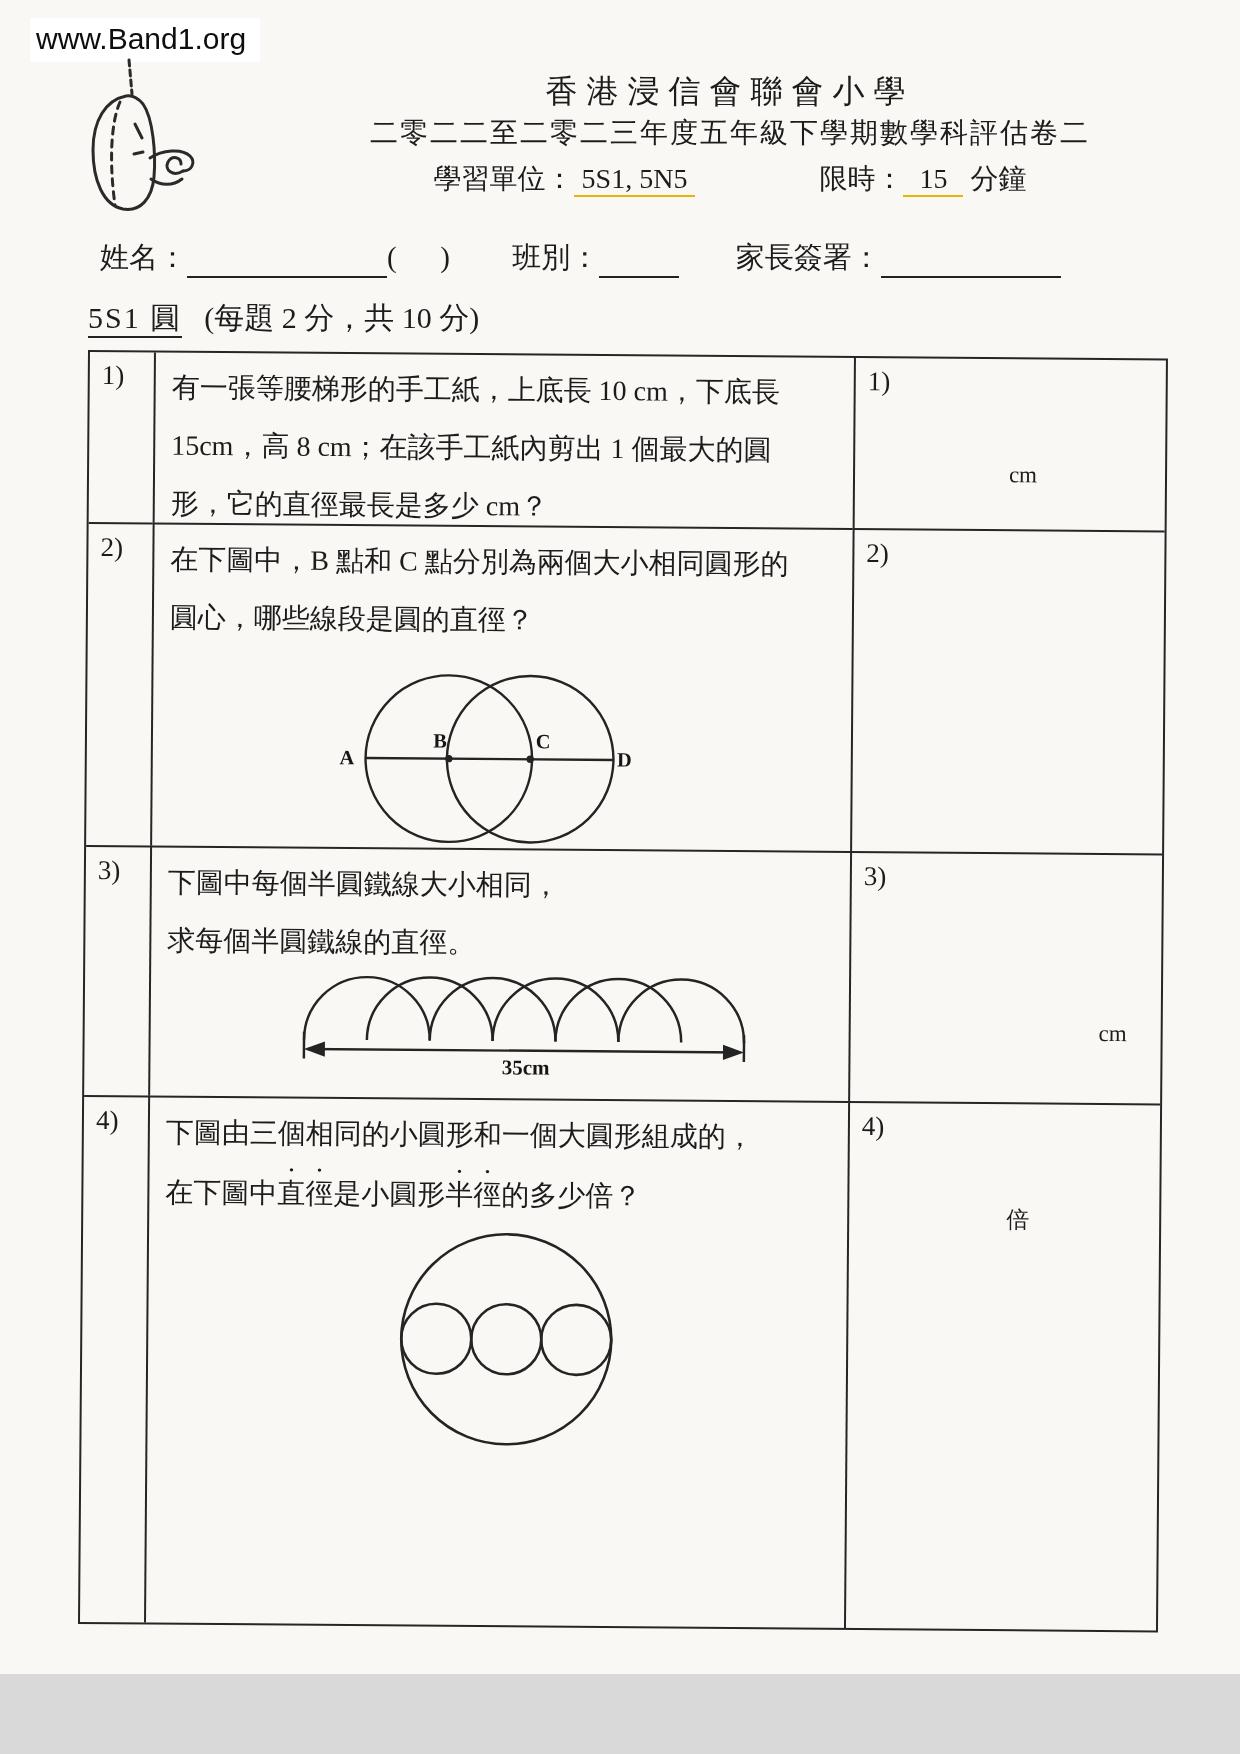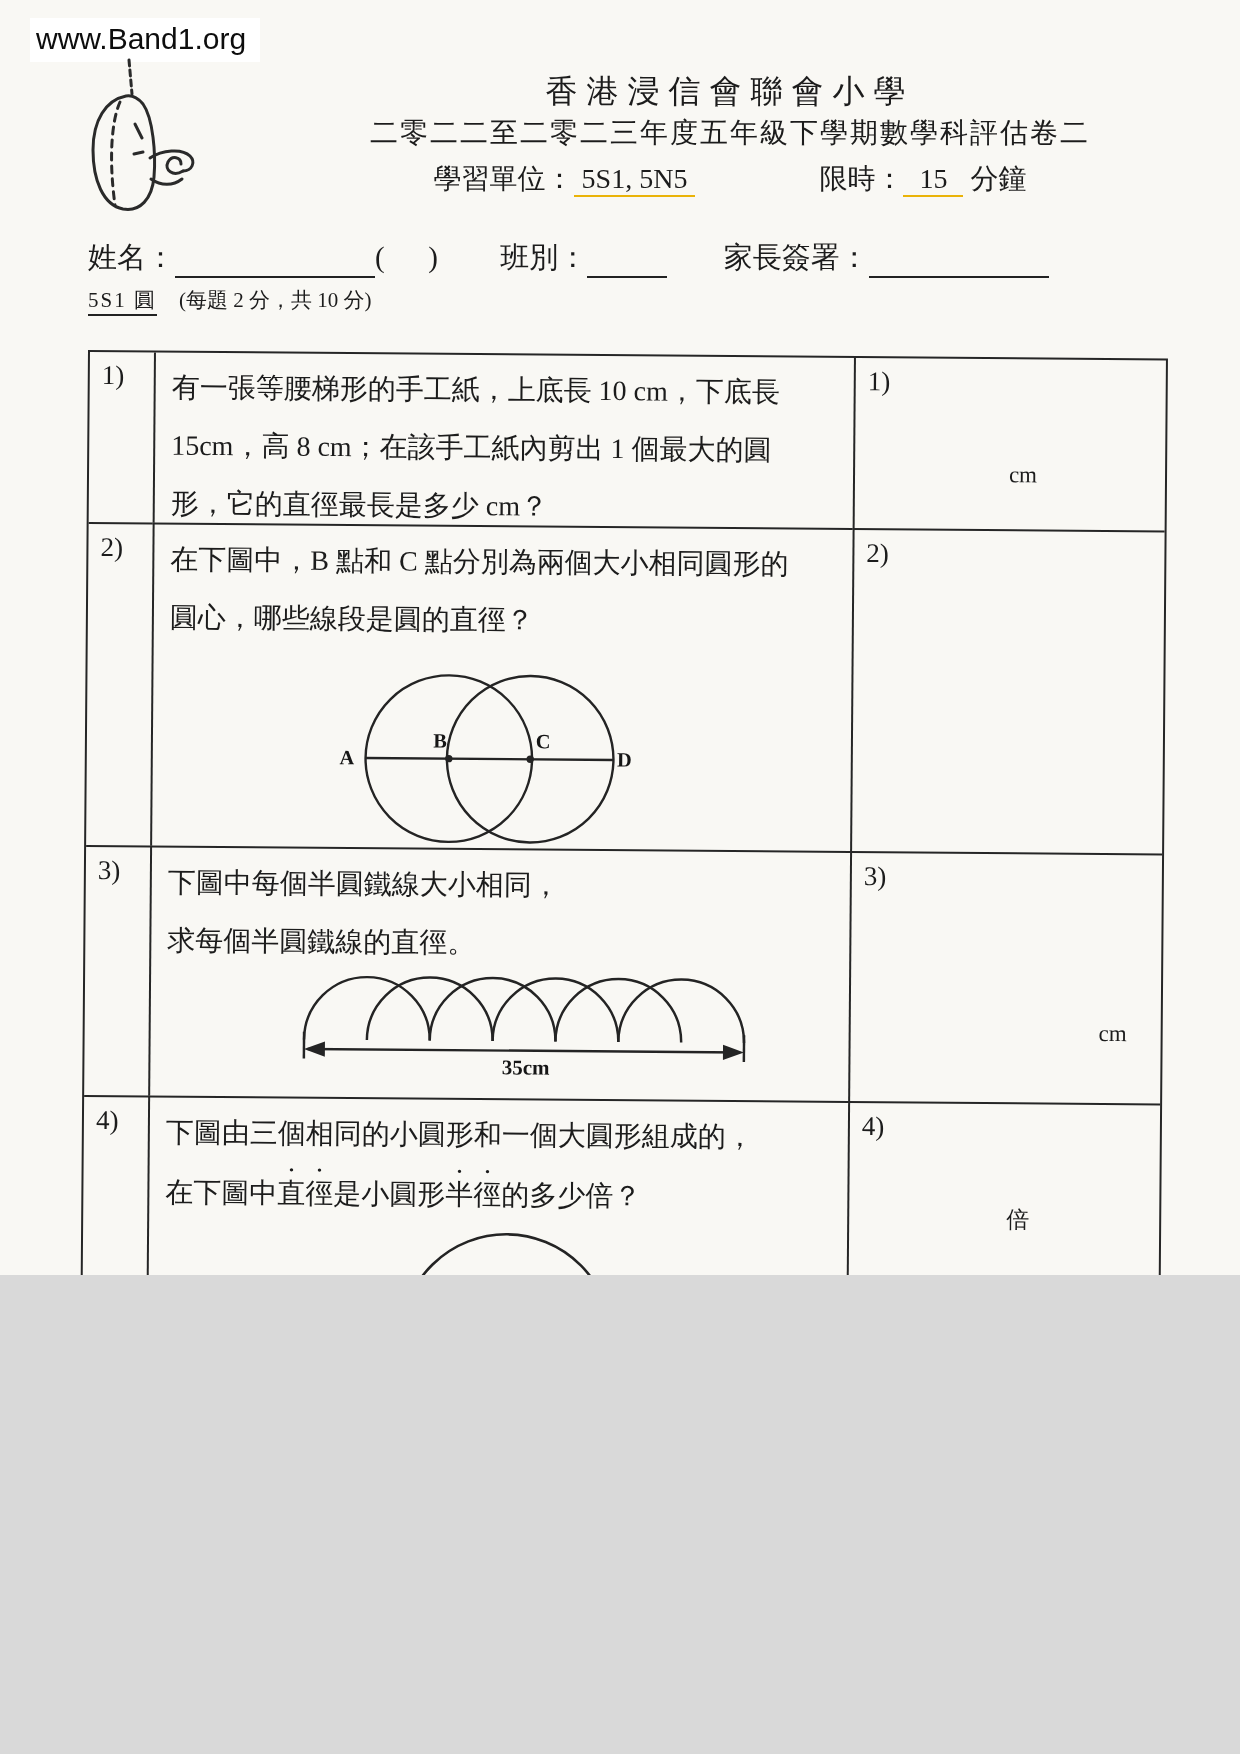--- a/index.html
+++ b/index.html
@@ -1,42 +1,42 @@
 <!DOCTYPE html>
 <html><head>
 <meta charset="utf-8">
 <style>
   html,body{margin:0;padding:0;background:#d9d9d9;}
-  .page{position:relative;width:1240px;height:1275px;margin:0 auto;background:#f9f8f4;overflow:hidden;
+  .page{position:relative;width:1240px;height:1674px;margin:0 auto;background:#f9f8f4;overflow:hidden;
         font-family:"Liberation Serif","DejaVu Serif",serif;color:#1c1c1c;}
   
   .watermark{position:absolute;left:30px;top:18px;background:#ffffff;padding:4px 14px 6px 6px;
              font-family:"Liberation Sans","DejaVu Sans",sans-serif;font-size:30px;color:#0d0d0d;}
   
   .doodle{position:absolute;left:80px;top:58px;width:120px;height:162px;}
   .doodle path{fill:none;stroke:#2a2a2a;stroke-width:3;stroke-linecap:round;}
   
   .header{position:absolute;left:230px;top:70px;width:1000px;text-align:center;}
   .school{font-size:32px;letter-spacing:9px;white-space:nowrap;font-family:Liberation Serif, serif;}
   .exam-title{font-size:28px;letter-spacing:2px;white-space:nowrap;}
   .meta{margin-top:8px;font-size:28px;white-space:nowrap;}
   .meta .gap{display:inline-block;width:110px;}
   .uline{border-bottom:2px solid #eab308;padding:0 8px 1px 8px;}
   .uline.num{padding:0 16px 1px 16px;}
   
-  .info-row{position:absolute;left:88px;top:238px;width:1100px;font-size:29px;white-space:nowrap;}
+  .info-row{position:absolute;left:100px;top:238px;width:1100px;font-size:29px;white-space:nowrap;}
   .blank{display:inline-block;border-bottom:2.5px solid #222;height:26px;vertical-align:bottom;}
   .b-name{width:200px;}
   .b-class{width:80px;}
   .b-sign{width:180px;}
   .paren{white-space:pre;}
   .sp1{display:inline-block;width:48px;}
   .sp2{display:inline-block;width:42px;}
   
-  .section-head{position:absolute;left:88px;top:286px;font-size:21px;white-space:nowrap;}
+  .section-head{position:absolute;left:88px;top:298px;font-size:30px;white-space:nowrap;}
   .sec-code{border-bottom:2.5px solid #222;padding-bottom:2px;letter-spacing:2px;}
   .sec-note{margin-left:22px;}
   
   .qtable{position:absolute;left:88px;top:350px;width:1076px;display:grid;
           grid-template-columns:64px 700px 312px;grid-template-rows:170px 323px 250px 527px;
           border:2.5px solid #262626;transform:rotate(0.45deg);transform-origin:0 0;box-sizing:content-box;}
   .cell{position:relative;box-sizing:border-box;overflow:hidden;}
   .bl{border-left:2.5px solid #262626;}
   .bt{border-top:2.5px solid #262626;}
   .qnum,.ansnum{font-size:27px;padding:8px 0 0 12px;}

